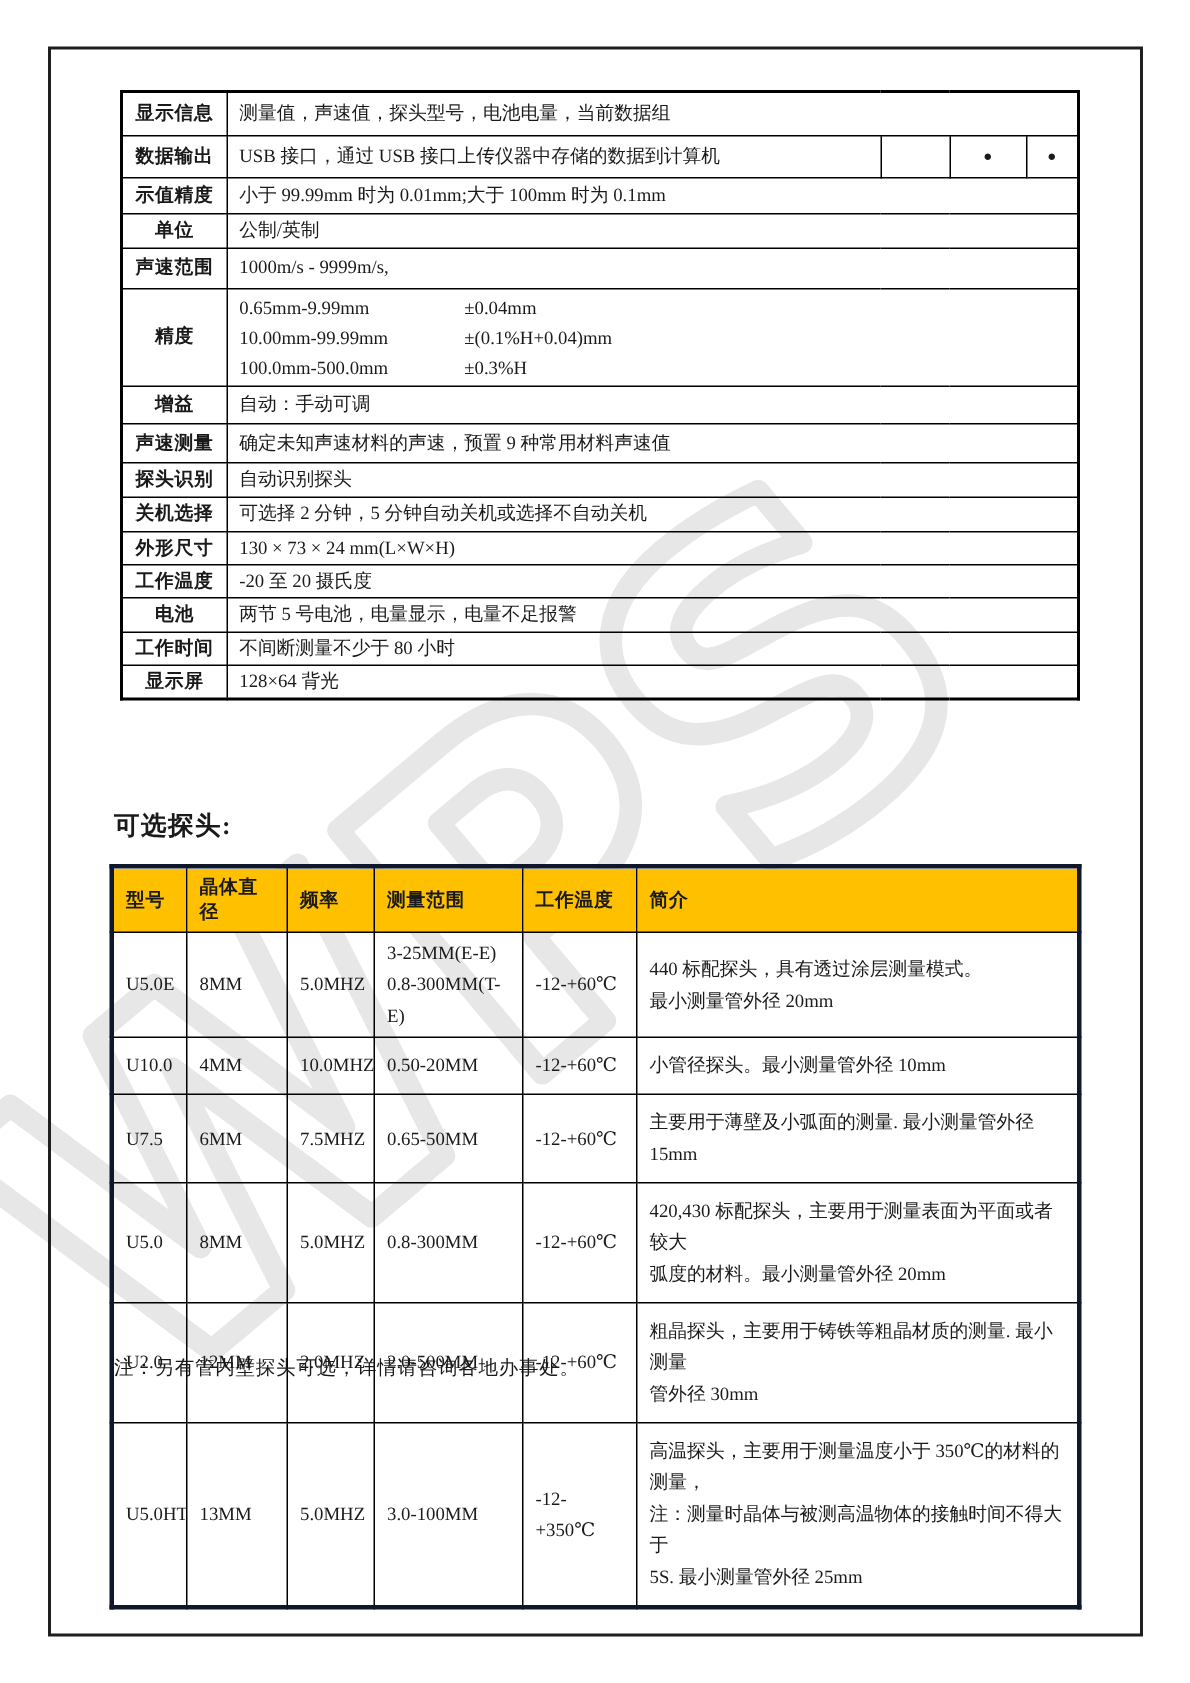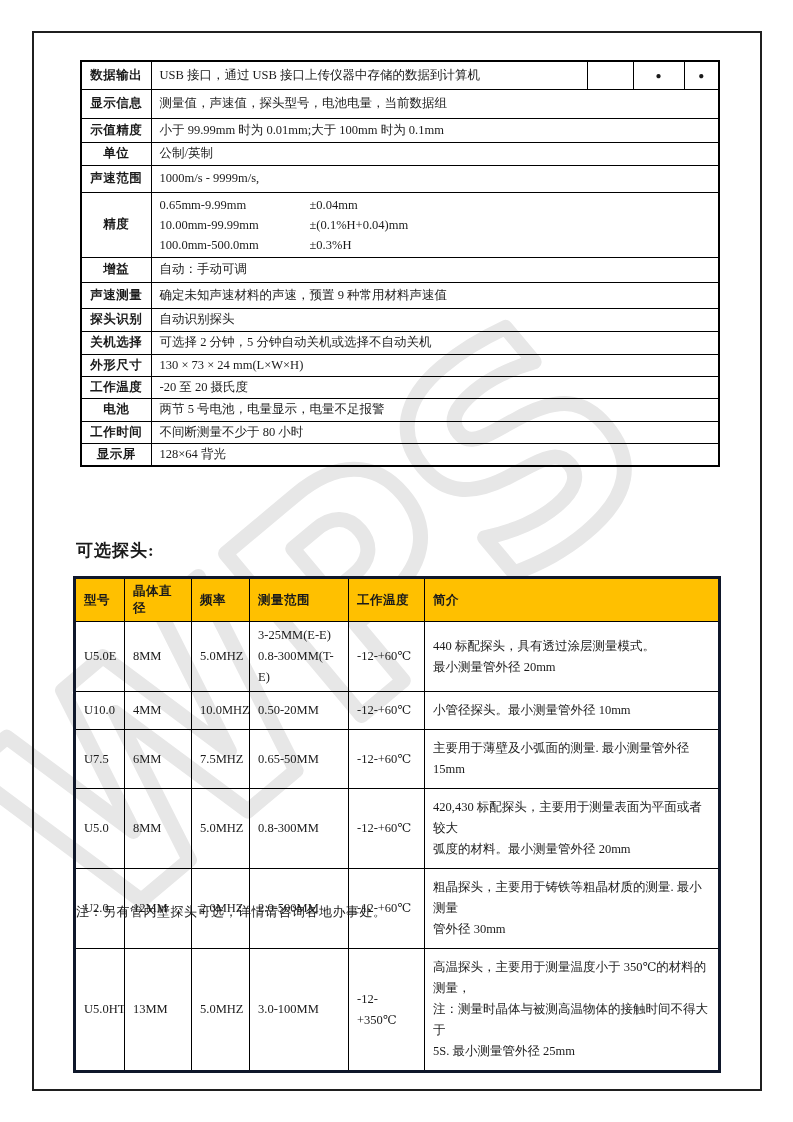--- a/index.html
+++ b/index.html
@@ -52,30 +52,30 @@
 
   <table id="spec-table">
     <colgroup>
       <col style="width:70px">
         <col style="width:436px">
       <col style="width:46px">
         <col style="width:51px">
         <col style="width:35px">
     </colgroup>
     <tbody id="spec-body">
+        <tr style="height: 29px;">
+          <td class="label">显示信息</td>
+          <td class="value" colspan="4">测量值，声速值，探头型号，电池电量，当前数据组</td>
+        </tr>
         <tr style="height: 28px;">
           <td class="label">数据输出</td>
           <td class="value">USB 接口，通过 USB 接口上传仪器中存储的数据到计算机</td>
           <td class="extra"></td>
           <td class="extra">●</td>
           <td class="extra">●</td>
-        </tr>
-        <tr style="height: 29px;">
-          <td class="label">显示信息</td>
-          <td class="value" colspan="4">测量值，声速值，探头型号，电池电量，当前数据组</td>
         </tr>
         <tr style="height: 24px; margin-top: 11px;">
           <td class="label">示值精度</td>
           <td class="value" colspan="4">小于 99.99mm 时为 0.01mm;大于 100mm 时为 0.1mm</td>
         </tr>
         <tr style="height: 23px;">
           <td class="label">单位</td>
           <td class="value" colspan="4">公制/英制</td>
         </tr>
         <tr style="height: 27px;">

